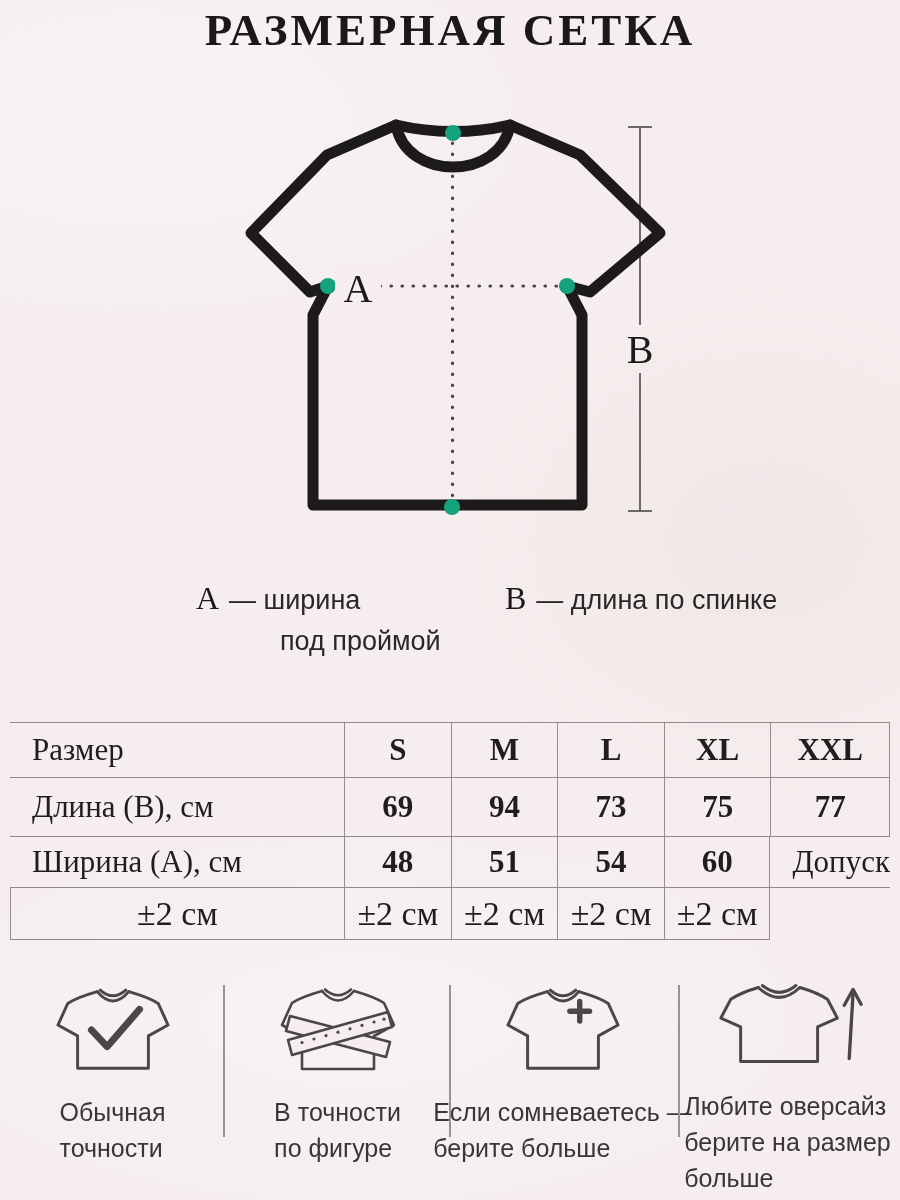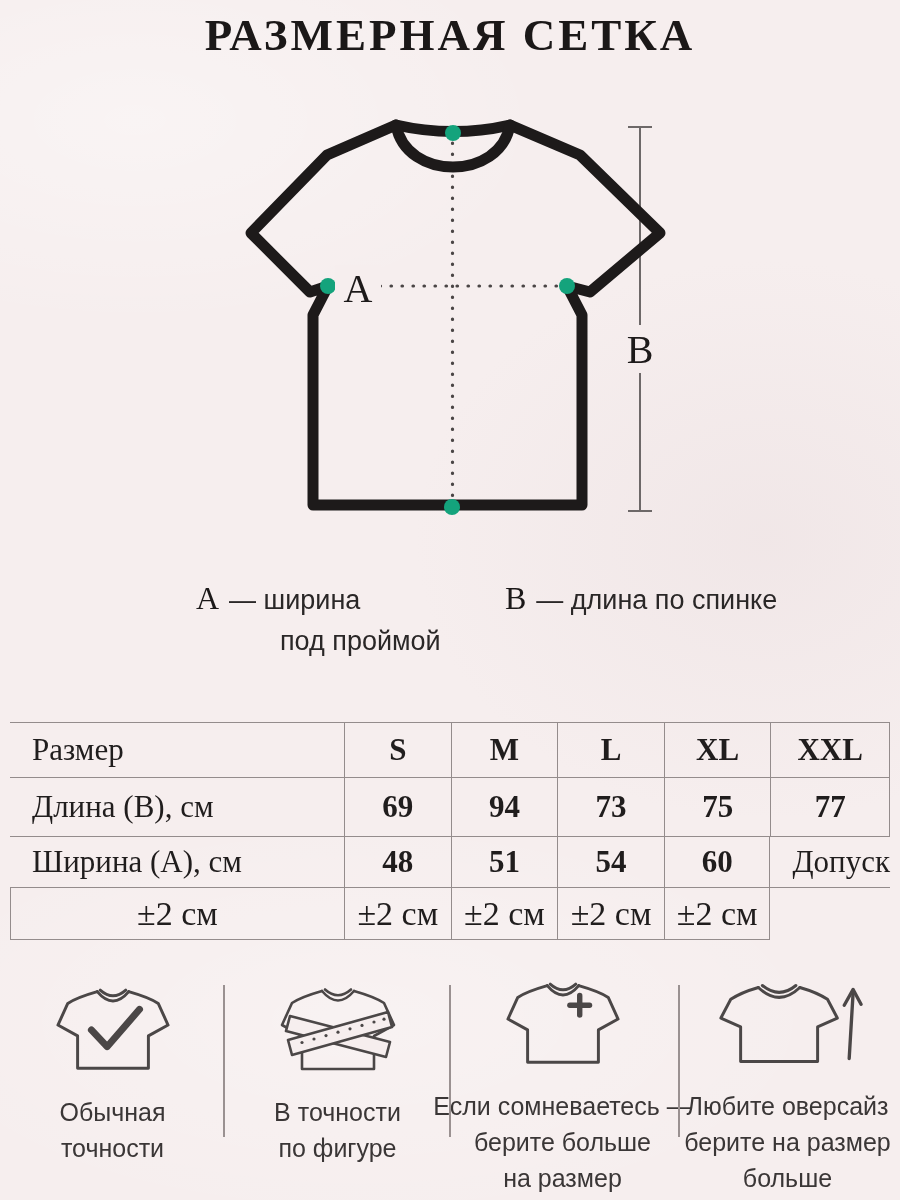--- a/index.html
+++ b/index.html
@@ -13,21 +13,21 @@
       radial-gradient(ellipse 700px 300px at 40% 85%, rgba(255,255,255,.25), transparent 70%);
     overflow:hidden;
     font-family:"Liberation Sans", sans-serif;
     color:#201d1d;
   }
   .title{
     position:absolute;left:0;top:0;width:900px;
     text-align:center;
     font-family:"Liberation Serif", serif;
     font-size:45px;font-weight:700;letter-spacing:3px;
-    color:#1b1818;margin:0;padding-top:9px;
+    color:#1b1818;margin:0;padding-top:4px;
   }
   .diagram{position:absolute;left:230px;top:95px;width:470px;height:450px;}
   
   .legend-a{position:absolute;left:196px;top:580px;font-size:27px;color:#2a2727;}
   .legend-b{position:absolute;left:505px;top:580px;font-size:27px;color:#2a2727;}
   .legend-letter{font-family:"Liberation Serif", serif;font-size:32px;color:#1b1818;}
   .legend-line2{margin-left:84px;margin-top:9px;}
   .legend-a .row, .legend-b .row{display:flex;align-items:baseline;gap:10px;}
   
   .size-table{
@@ -46,21 +46,21 @@
   }
   .size-table .label{justify-content:flex-start;padding-left:22px;font-size:31px;}
   .size-table .vline{border-left:1px solid #948c8c;}
   .size-table .rline{border-right:1px solid #948c8c;}
   .size-table .strong{font-weight:700;font-size:31px;}
   .size-table .tol{font-size:34px;}
   
   .tips{position:absolute;left:0;top:966px;width:900px;height:230px;display:flex;}
   .tip{width:225px;display:flex;flex-direction:column;align-items:center;}
   .tip .icon-box{height:112px;display:flex;align-items:flex-end;justify-content:center;}
-  .tip .caption{margin-top:16px;text-align:center;font-size:25px;line-height:36px;color:#3a3636;white-space:nowrap;}
+  .tip .caption{margin-top:16px;text-align:left;font-size:25px;line-height:36px;color:#3a3636;white-space:nowrap;}
   .tip-divider{position:absolute;top:19px;width:2px;height:152px;background:#9a9191;}
   .d1{left:223px;} .d2{left:449px;} .d3{left:678px;}
 </style>
 </head>
 <body>
 
 <div class="page">
 
   <h1 class="title">РАЗМЕРНАЯ СЕТКА</h1>
 
@@ -194,21 +194,20 @@
           <path d="M47,11.5 Q60,23 73,11.5"></path>
           <g stroke-width="5.5">
             <line x1="67" y1="33" x2="87" y2="33"></line>
             <line x1="77" y1="23" x2="77" y2="43"></line>
           </g>
         </svg>
       </div>
       <div class="caption">
         <div>Если сомневаетесь —</div>
         <div>берите больше</div>
-        <div>на размер</div>
       </div>
     </div>
 
     <div class="tip">
       <div class="icon-box">
         <svg width="150" height="100" viewBox="0 0 152 100" fill="none" stroke="#4b4747" stroke-width="3" stroke-linejoin="round" stroke-linecap="round">
           <path d="M46,15 C32,19 24,23 18,27 L8,46 L28,55 L28,90 L106,90 L106,55 L126,46 L116,27 C110,23 102,19 88,15"></path>
           <path d="M46,15 Q67,35 88,15"></path>
           <path d="M50,13 Q67,27 84,13"></path>
           <g stroke-width="3.4">

